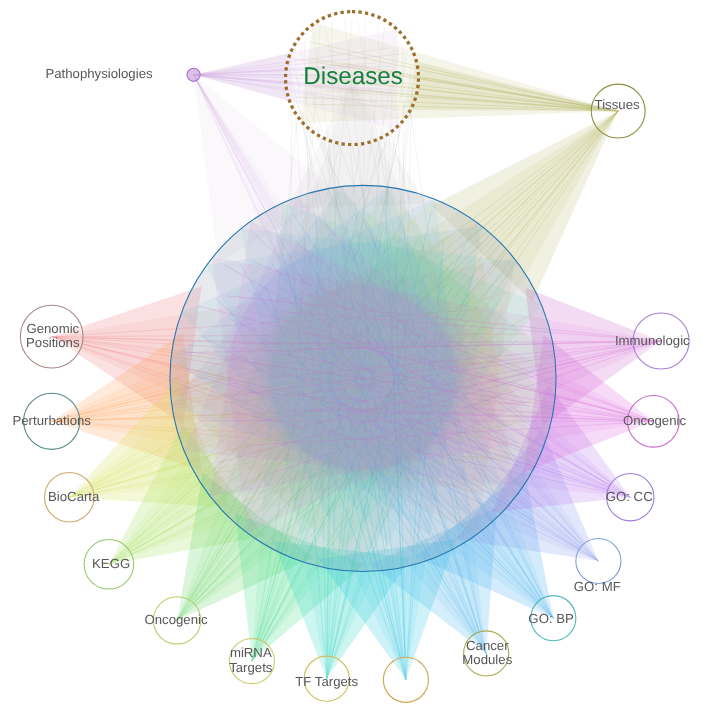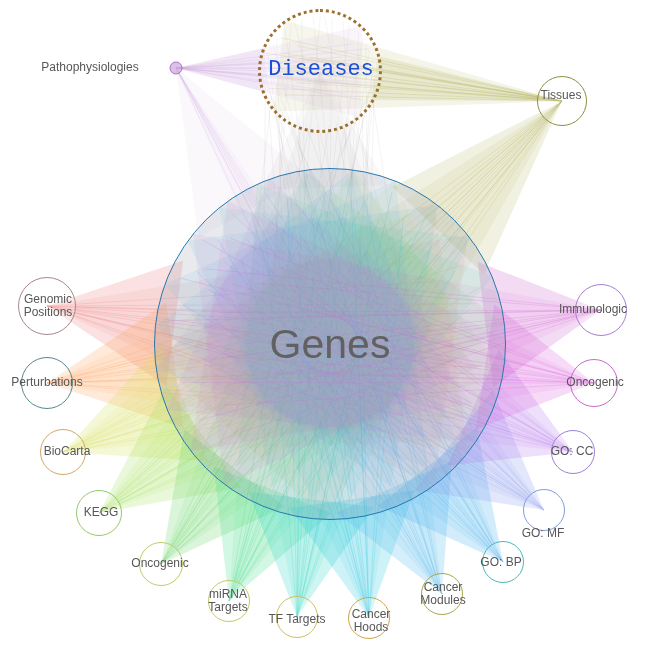--- a/index.html
+++ b/index.html
@@ -16,21 +16,21 @@
   .node.genes{background:rgba(140,152,172,0.20);}
   .node.diseases{border-width:3px;border-style:dotted;background:rgba(255,255,255,0.18);}
   .node.tiny{background:rgba(200,160,220,0.65);}
   .nlabel{
     position:absolute;transform:translate(-50%,-50%);
     color:#575757;font-size:12px;line-height:1.12;text-align:center;
     white-space:nowrap;
   }
   .nlabel.wrap{white-space:normal;}
   .nlabel.genes-label{font-size:41px;color:#616161;}
-  .nlabel.diseases-label{font-size:22px;color:#1d4ed8;font-family:Liberation Mono, monospace;}
+  .nlabel.diseases-label{font-size:22px;color:#15803d;}
 </style>
 </head>
 <body>
 
 <div id="canvas">
 
   <svg id="edges" width="652" height="652" viewBox="0 0 652 652">
       <g>
         <polygon points="477.7694396494486,439.6043550560745 189.62116811075268,450.15923679741877 320,71" fill="#6f6f6f" fill-opacity="0.05"></polygon>
         <polygon points="261.0143844529865,189.76489878241188 387.5166051655607,185.1311178039293 320,71" fill="#6f6f6f" fill-opacity="0.05"></polygon>
@@ -398,32 +398,30 @@
   <div class="node" style="left: 229px; top: 601px; width: 42px; height: 42px; border-color: rgb(201, 201, 106);"></div>
   <div class="node" style="left: 297px; top: 617px; width: 42px; height: 42px; border-color: rgb(207, 192, 95);"></div>
   <div class="node" style="left: 369px; top: 618px; width: 42px; height: 42px; border-color: rgb(207, 165, 79);"></div>
   <div class="node" style="left: 442px; top: 594px; width: 42px; height: 42px; border-color: rgb(168, 168, 79);"></div>
   <div class="node" style="left: 503px; top: 562px; width: 42px; height: 42px; border-color: rgb(79, 184, 184);"></div>
   <div class="node" style="left: 544px; top: 510px; width: 42px; height: 42px; border-color: rgb(127, 159, 217);"></div>
   <div class="node" style="left: 573px; top: 452px; width: 44px; height: 44px; border-color: rgb(159, 127, 217);"></div>
   <div class="node" style="left: 594px; top: 383px; width: 48px; height: 48px; border-color: rgb(201, 106, 201);"></div>
   <div class="node" style="left: 601px; top: 310px; width: 52px; height: 52px; border-color: rgb(168, 127, 208);"></div>
 
-  <div class="nlabel genes-label" style="left:330px;top:345px;">Genes</div>
   <div class="nlabel diseases-label" style="left:321px;top:70px;">Diseases</div>
   <div class="nlabel" style="left:90px;top:68px;">Pathophysiologies</div>
   <div class="nlabel" style="left:561px;top:96px;">Tissues</div>
   <div class="nlabel wrap" style="left:48px;top:306px;width:86px;">Genomic Positions</div>
   <div class="nlabel" style="left:47px;top:383px;">Perturbations</div>
   <div class="nlabel" style="left:67px;top:452px;">BioCarta</div>
   <div class="nlabel" style="left:101px;top:513px;">KEGG</div>
   <div class="nlabel" style="left:160px;top:564px;">Oncogenic</div>
   <div class="nlabel wrap" style="left:228px;top:601px;width:72px;">miRNA Targets</div>
   <div class="nlabel wrap" style="left:297px;top:620px;width:66px;">TF Targets</div>
-  <div class="nlabel wrap" style="left:371px;top:621px;width:66px;">Cancer Hoods</div>
   <div class="nlabel wrap" style="left:443px;top:594px;width:78px;">Cancer Modules</div>
   <div class="nlabel" style="left:501px;top:563px;">GO: BP</div>
   <div class="nlabel" style="left:543px;top:510px;margin-top:24px;">GO: MF</div>
   <div class="nlabel" style="left:572px;top:452px;">GO: CC</div>
   <div class="nlabel" style="left:595px;top:383px;text-align:right;">Oncogenic</div>
   <div class="nlabel" style="left:593px;top:310px;">Immunologic</div>
 
 </div>
 
 </body></html>

